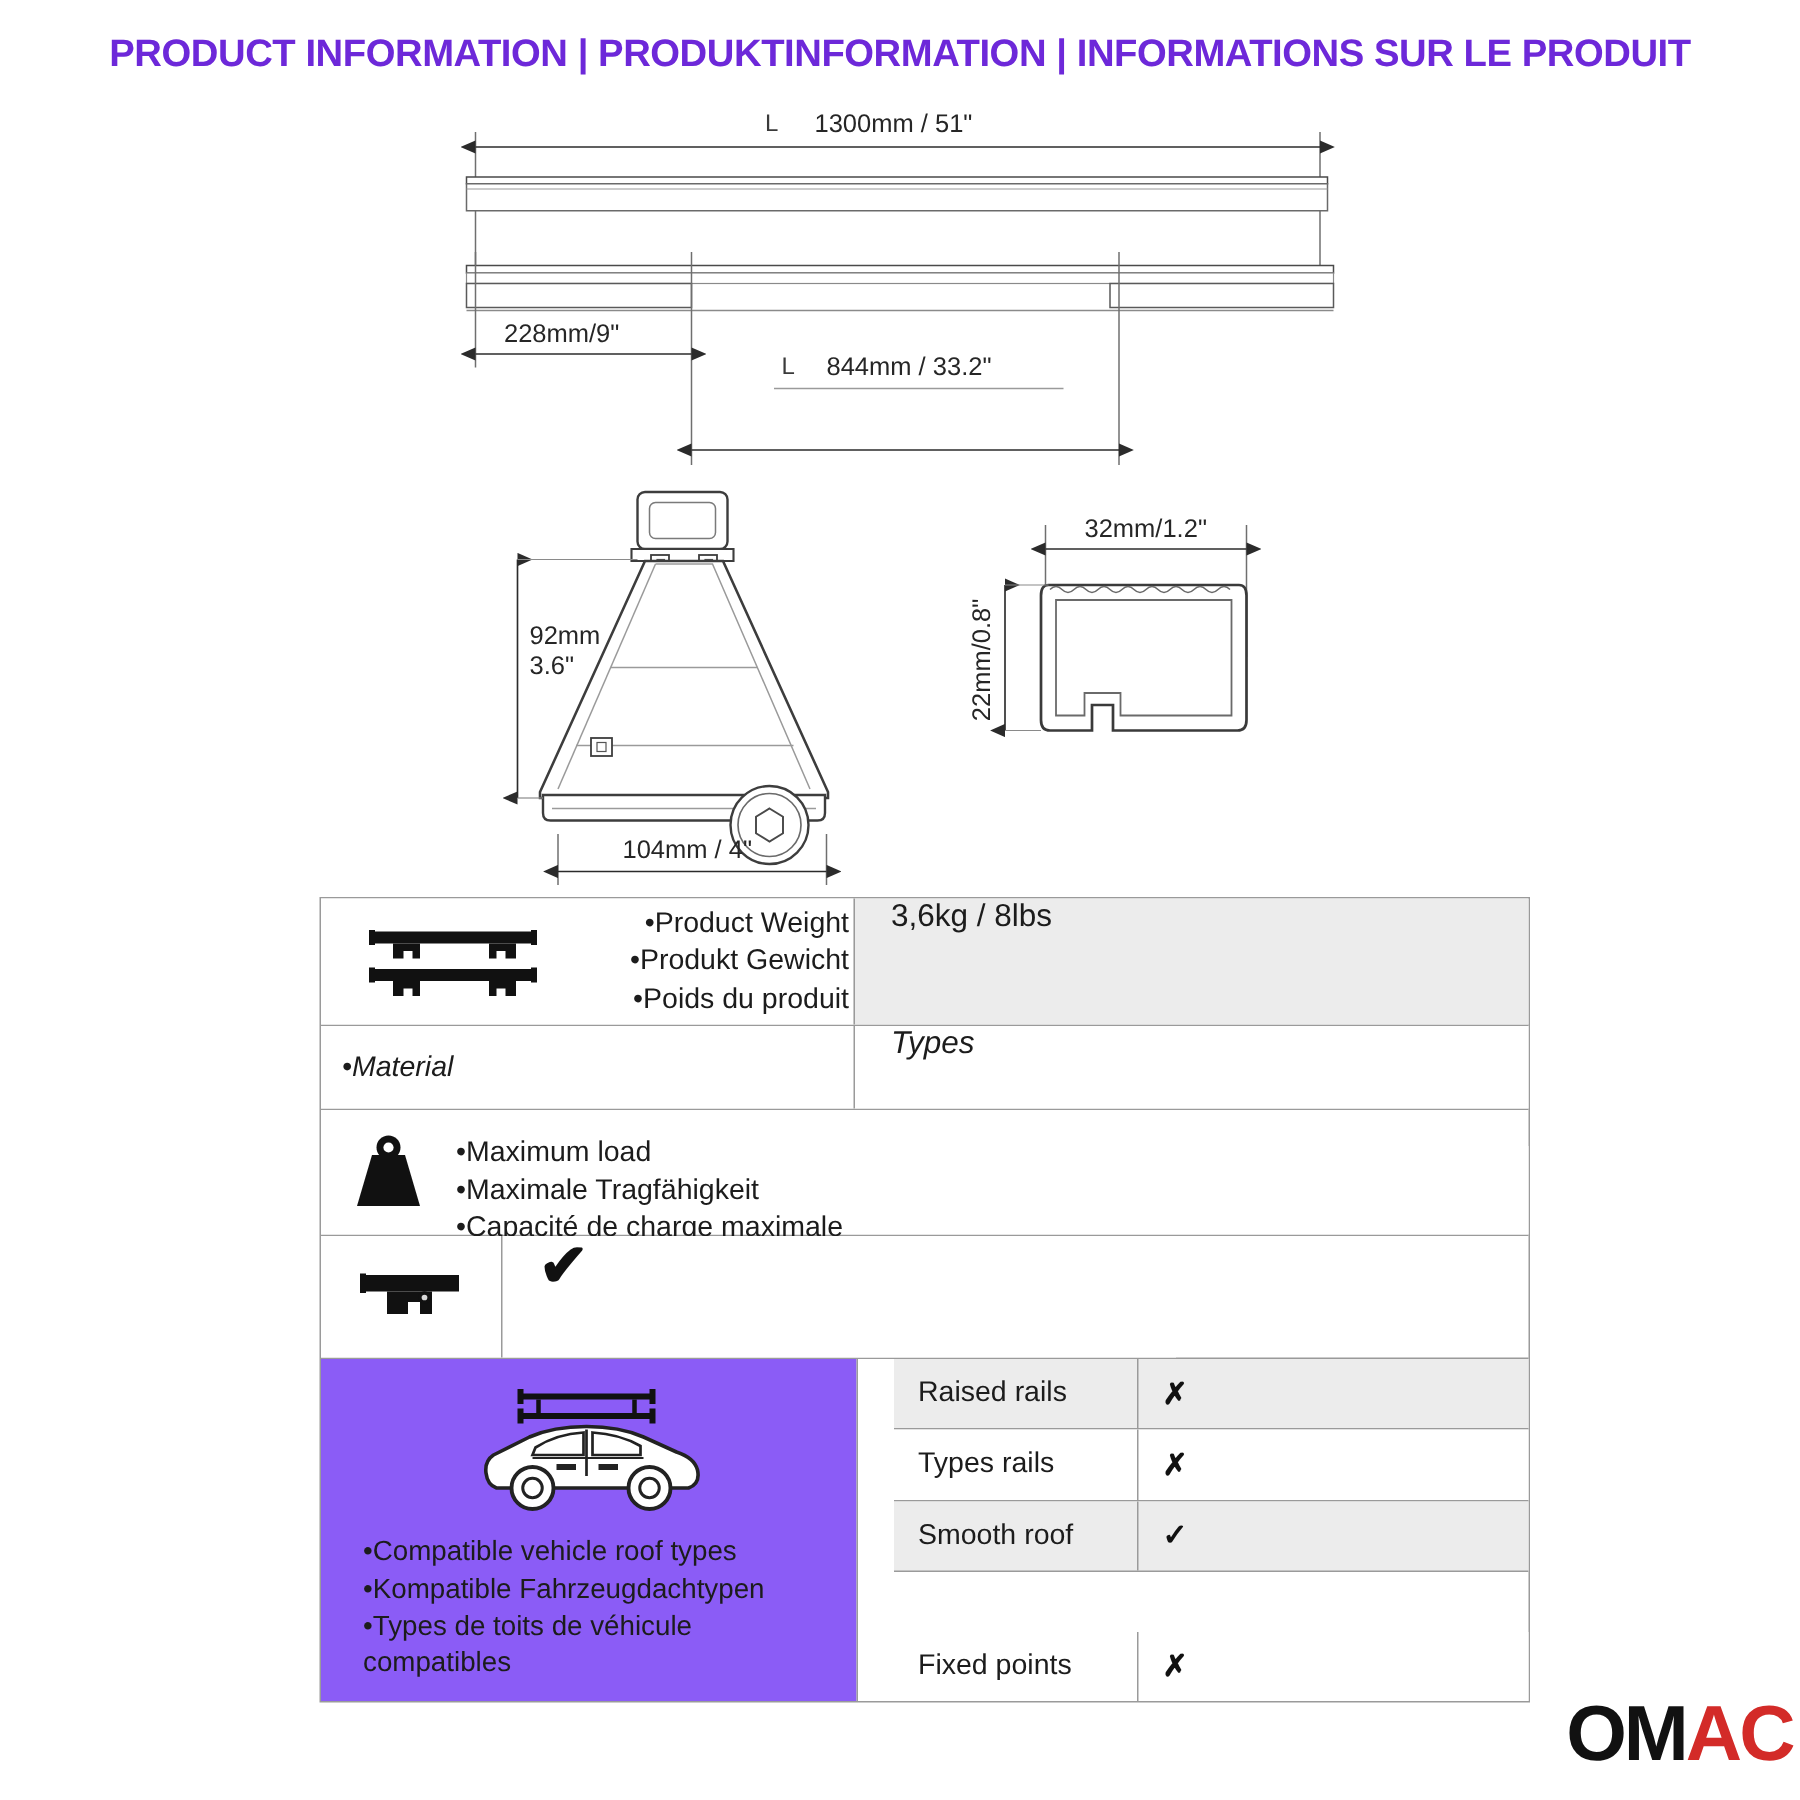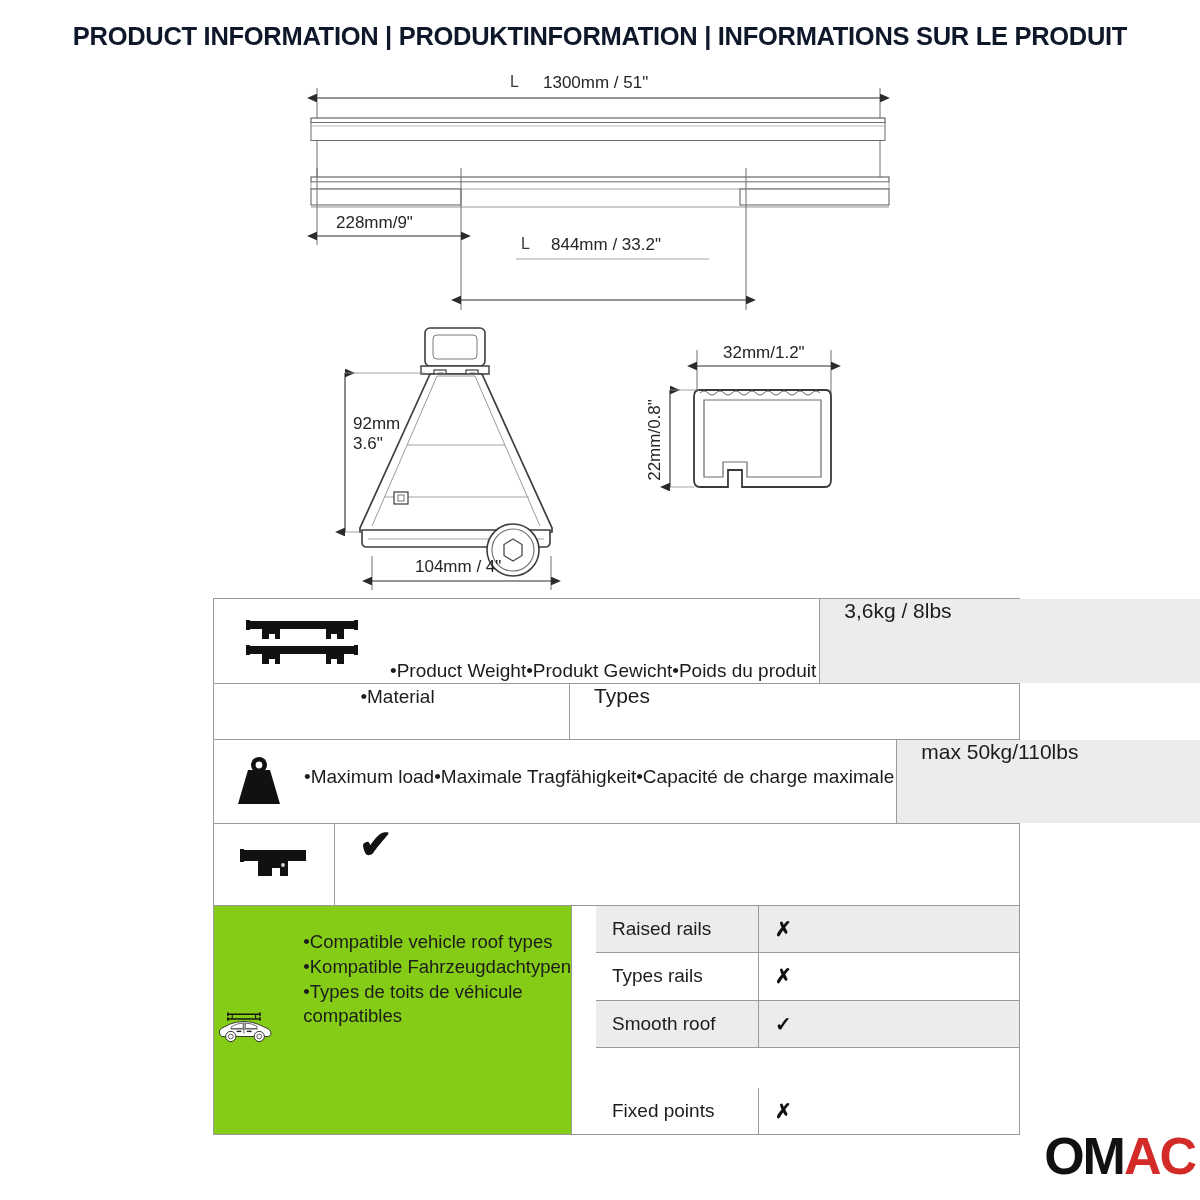--- a/index.html
+++ b/index.html
@@ -19,21 +19,21 @@
   
   #page-title {
     position: absolute;
     left: 0;
     top: 22px;
     width: 1200px;
     text-align: center;
     font-size: 25.5px;
     font-weight: bold;
     letter-spacing: -0.3px;
-    color: #0f172a;
+    color: #6d28d9;
     white-space: nowrap;
   }
 
   
   #drawing {
     position: absolute;
     left: 0;
     top: 60px;
     width: 1200px;
     height: 530px;
@@ -73,21 +73,21 @@
     flex: 0 0 176px;
     display: flex;
     align-items: center;
     justify-content: center;
     box-sizing: border-box;
     background: #fff;
   }
   .cell-label {
     flex: 1 1 auto;
     display: flex;
-    flex-direction: row;
+    flex-direction: column;
     justify-content: center;
     box-sizing: border-box;
     background: #fff;
     padding-right: 2px;
   }
   .cell-value {
     width: 450px;
     flex: 0 0 450px;
     display: flex;
     align-items: flex-start;
@@ -107,21 +107,21 @@
   .value-text {
     font-size: 21px;
     color: #1c1c1c;
   }
 
   
   #row-weight { height: 85px; }
   #row-weight .cell-label { align-items: flex-end; padding-right: 3px; }
 
   
-  #row-material { height: 56px; }
+  #row-material { height: 56px; font-style: italic; }
   #row-material .cell-label {
     justify-content: center;
     padding-left: 14px;
   }
   #row-material .cell-icon { width: 0; flex: 0 0 0px; }
 
   
   #row-load { height: 84px; }
   #row-load .cell-icon { width: 90px; flex: 0 0 90px; }
   #row-load .cell-label { align-items: flex-start; margin-top: 24px; }
@@ -130,26 +130,26 @@
   #row-lock { height: 82px; }
   #row-lock .cell-icon { width: 120px; flex: 0 0 120px; }
   #row-lock .cell-label { align-items: center; }
 
   
   #row-roof { height: 228px; }
   #row-roof .cell-left {
     width: 357px;
     flex: 0 0 357px;
     display: flex;
-    flex-direction: row;
+    flex-direction: column;
     align-items: center;
     justify-content: flex-start;
     padding-top: 14px;
     box-sizing: border-box;
-    background: #84cc16;
+    background: #8b5cf6;
   }
   #row-roof .roof-bullets {
     margin-top: 10px;
     align-self: flex-start;
     padding-left: 28px;
   }
   #row-roof .roof-bullets .bullet-line { font-size: 18.5px; line-height: 1.34; }
   #roof-subtable {
     flex: 1 1 auto;
     display: flex;
@@ -396,23 +396,20 @@
       <svg width="58" height="56" viewBox="0 0 58 56">
         <circle cx="29" cy="11" r="8" fill="#111"></circle>
         <circle cx="29" cy="11" r="3.4" fill="#fff"></circle>
         <path d="M18,16 L40,16 L50,50 L8,50 Z" fill="#111"></path>
       </svg>
     </div>
     <div class="cell-label plain">
       <div class="bullet-line">•Maximum load</div>
       <div class="bullet-line">•Maximale Tragfähigkeit</div>
       <div class="bullet-line">•Capacité de charge maximale</div>
-    </div>
-    <div class="cell-value shaded">
-      <span class="value-text">max 50kg/110lbs</span>
     </div>
   </div>
 
   <div class="row" id="row-lock">
     <div class="cell-icon plain">
       <svg width="76" height="46" viewBox="0 0 76 46">
         <rect x="6" y="8" width="64" height="11" fill="#111"></rect>
         <rect x="4" y="7" width="4" height="13" fill="#111"></rect>
         <path d="M22,19 L52,19 L52,34 L44,34 L44,26 L36,26 L36,34 L22,34 Z" fill="#111"></path>
         <circle cx="47" cy="23" r="4.2" fill="#111"></circle>

